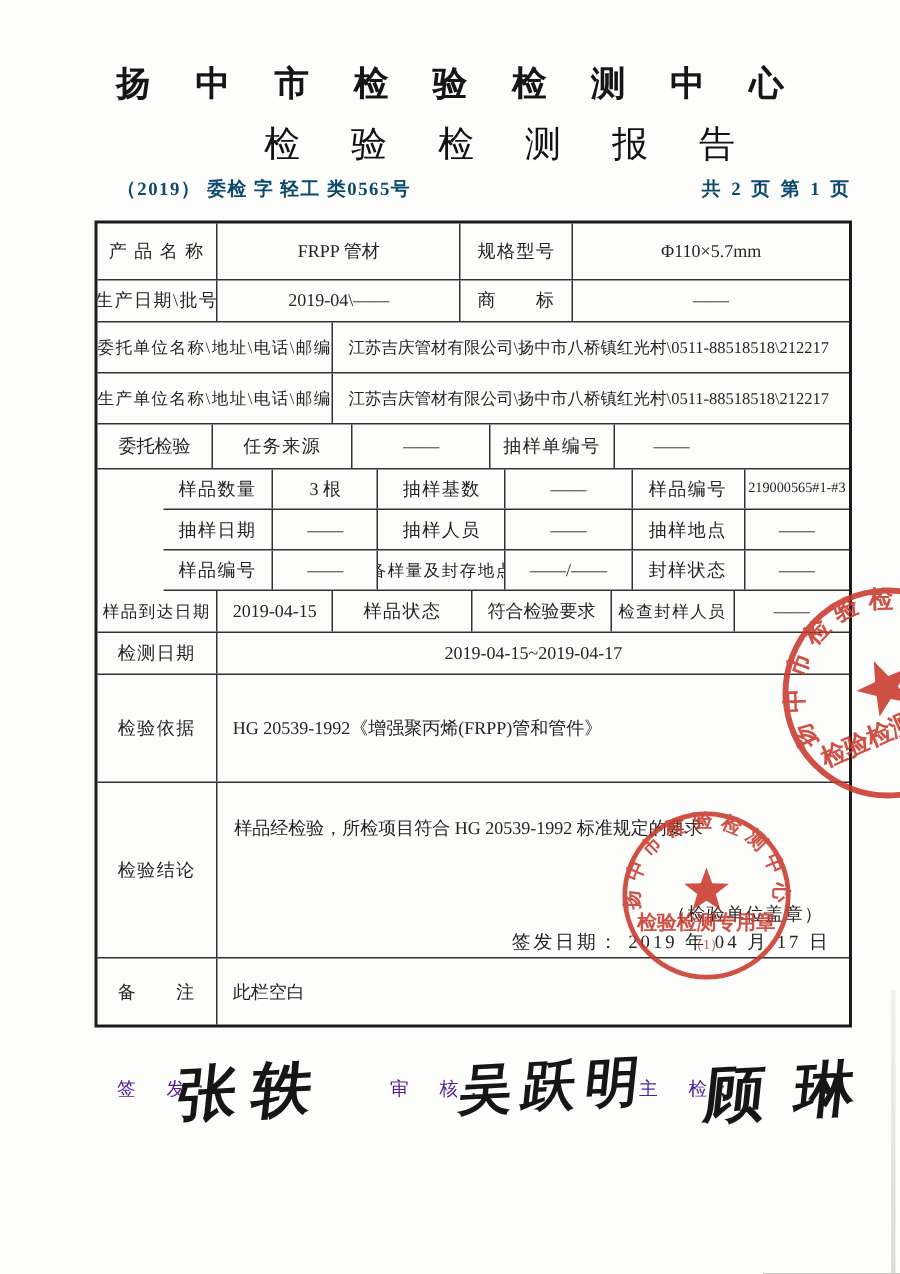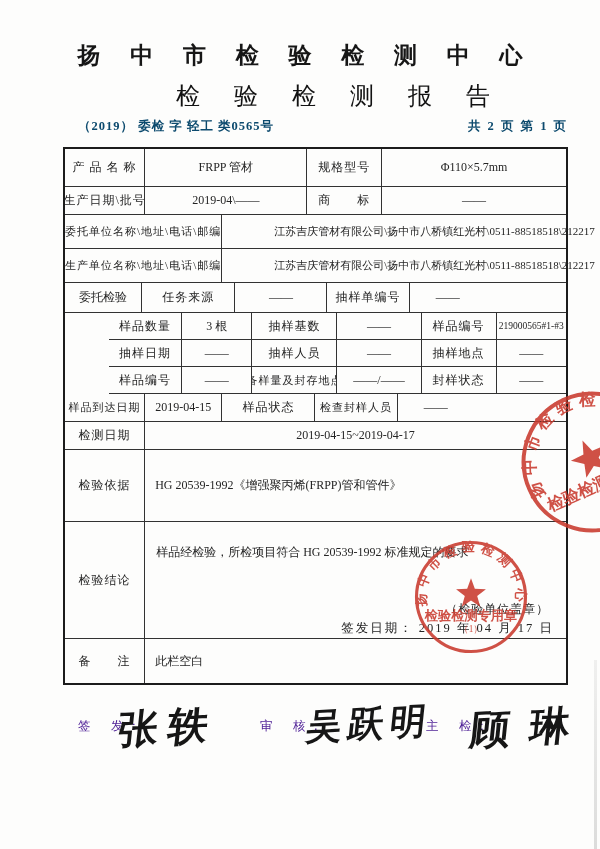--- a/index.html
+++ b/index.html
@@ -48,21 +48,21 @@
   .cell.left{justify-content:flex-start;text-align:left;padding-left:10px;}
   .cell.small{font-size:11px;}
   .cell.tiny{font-size:9.5px;text-align:right;}
   .lbl{letter-spacing:1px;}
   
   .w16{flex:0 0 16.0%;} .w32{flex:0 0 32.4%;} .w15{flex:0 0 14.9%;} .w37{flex:0 0 36.7%;}
   .w31{flex:0 0 31.4%;} .w69{flex:0 0 68.6%;}
   .a{flex:0 0 16.0%;} .b{flex:0 0 15.4%;} .c{flex:0 0 18.6%;}
   .d{flex:0 0 18.4%;} .e{flex:0 0 16.4%;} .f{flex:0 0 15.2%;}
   .w84{flex:0 0 84%;}
-  .h38{height:38px;} .h28{height:28px;} .h34{height:34px;gap:42px;} .h30{height:30px;}
+  .h38{height:38px;} .h28{height:28px;} .h34{height:34px;} .h30{height:30px;}
   .h27{height:27px;margin-left:44px;} .h72{height:72px;} .h117{height:117px;} .h44{height:44px;}
   
   .concl-cell{position:relative;display:block;white-space:normal;}
   .concl-text{position:absolute;left:11px;top:22px;font-size:12px;white-space:nowrap;}
   .seal-note{position:absolute;left:300px;top:79px;font-size:12px;letter-spacing:1px;}
   .issue-date{position:absolute;left:196px;top:98px;font-size:12.5px;letter-spacing:2px;}
   
   .sig-row{position:absolute;left:78px;top:706px;width:500px;height:70px;}
   .sig-label{position:absolute;font-size:12.5px;letter-spacing:4px;top:12px;color:#4c1d95;}
   .sig-name{
@@ -154,20 +154,21 @@
       <div class="cell c small lbl">备样量及封存地点</div>
       <div class="cell d">——/——</div>
       <div class="cell e lbl">封样状态</div>
       <div class="cell f">——</div>
     </div>
 
     <div class="row h28">
       <div class="cell a small lbl">样品到达日期</div>
       <div class="cell b">2019-04-15</div>
       <div class="cell c lbl">样品状态</div>
+      <div class="cell d">符合检验要求</div>
       <div class="cell e small lbl">检查封样人员</div>
       <div class="cell f">——</div>
     </div>
 
     <div class="row h28">
       <div class="cell a lbl">检测日期</div>
       <div class="cell w84">2019-04-15~2019-04-17</div>
     </div>
 
     <div class="row h72">

